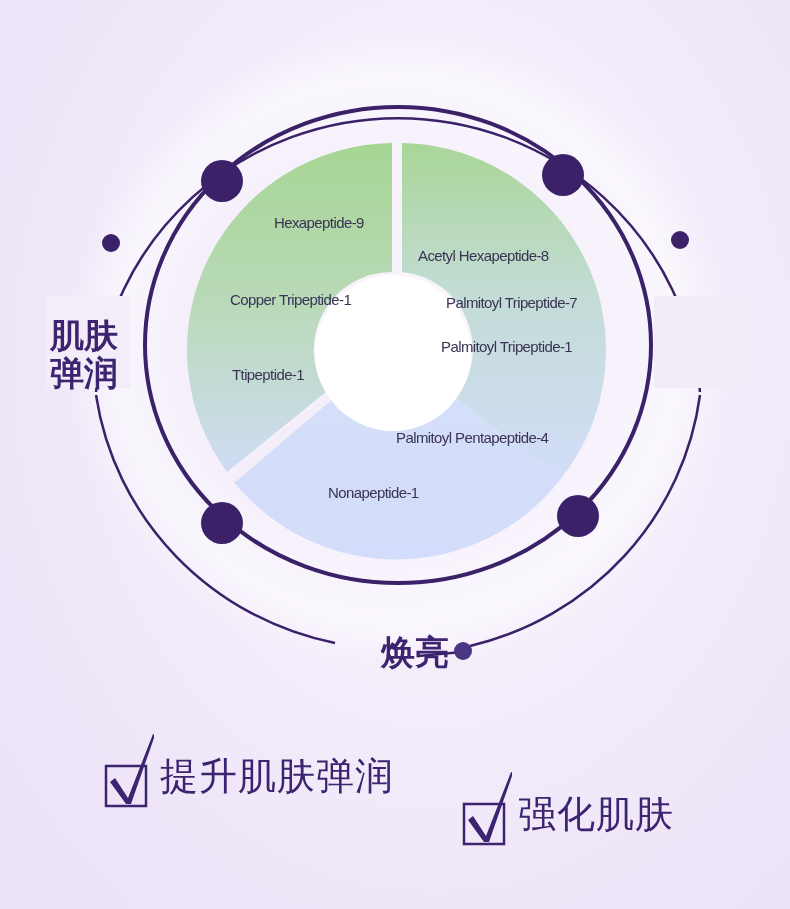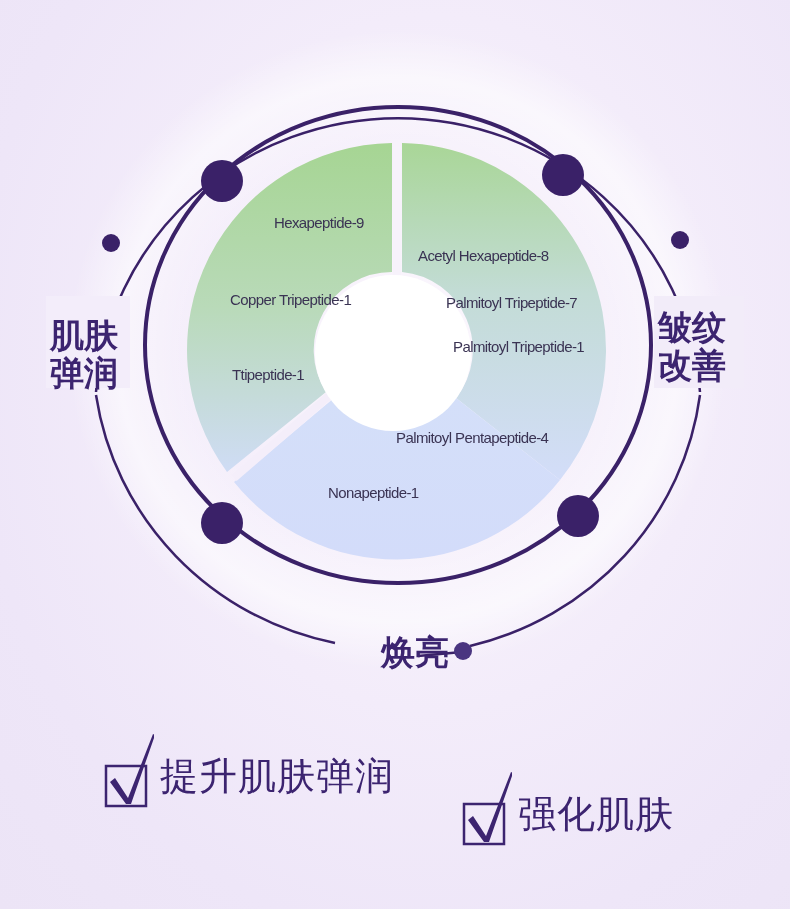--- a/index.html
+++ b/index.html
@@ -101,31 +101,27 @@
     <circle cx="111" cy="243" r="9" fill="#3a2168"></circle>
     <circle cx="680" cy="240" r="9" fill="#3a2168"></circle>
     <circle cx="463" cy="651" r="9" fill="#4a3580"></circle>
   </svg>
 
   <div class="seg-label" style="left:274px;top:215px;">Hexapeptide-9</div>
   <div class="seg-label" style="left:230px;top:292px;">Copper Tripeptide-1</div>
   <div class="seg-label" style="left:232px;top:367px;">Ttipeptide-1</div>
   <div class="seg-label" style="left:418px;top:248px;">Acetyl Hexapeptide-8</div>
   <div class="seg-label" style="left:446px;top:295px;">Palmitoyl Tripeptide-7</div>
-  <div class="seg-label" style="left:453px;top:339px;">Palmitoyl Tripeptide-1</div>
+  <div class="seg-label" style="left:441px;top:339px;">Palmitoyl Tripeptide-1</div>
   <div class="seg-label" style="left:396px;top:430px;">Palmitoyl Pentapeptide-4</div>
   <div class="seg-label" style="left:328px;top:485px;">Nonapeptide-1</div>
 
   <div class="side-label" style="left:50px;top:308px;margin-top:8px;">
     <div>肌肤</div>
     <div>弹润</div>
-  </div>
-  <div class="side-label" style="left:658px;top:308px;">
-    <div>皱纹</div>
-    <div>改善</div>
   </div>
   <div class="bottom-label" style="left:338px;top:635px;margin-left:43px;">焕亮</div>
 
   <div class="benefit" style="left:104px;top:718px;">
     <div class="check">
       <svg width="50" height="80" viewBox="0 0 50 80">
         <rect x="2" y="38" width="40" height="40" fill="none" stroke="#3c2470" stroke-width="2.5"></rect>
         <path d="M 6 54 L 11 50 L 24 70 L 49 6 L 51 7 L 27 76 L 22 76 Z" fill="#3c2470"></path>
       </svg>
     </div>

